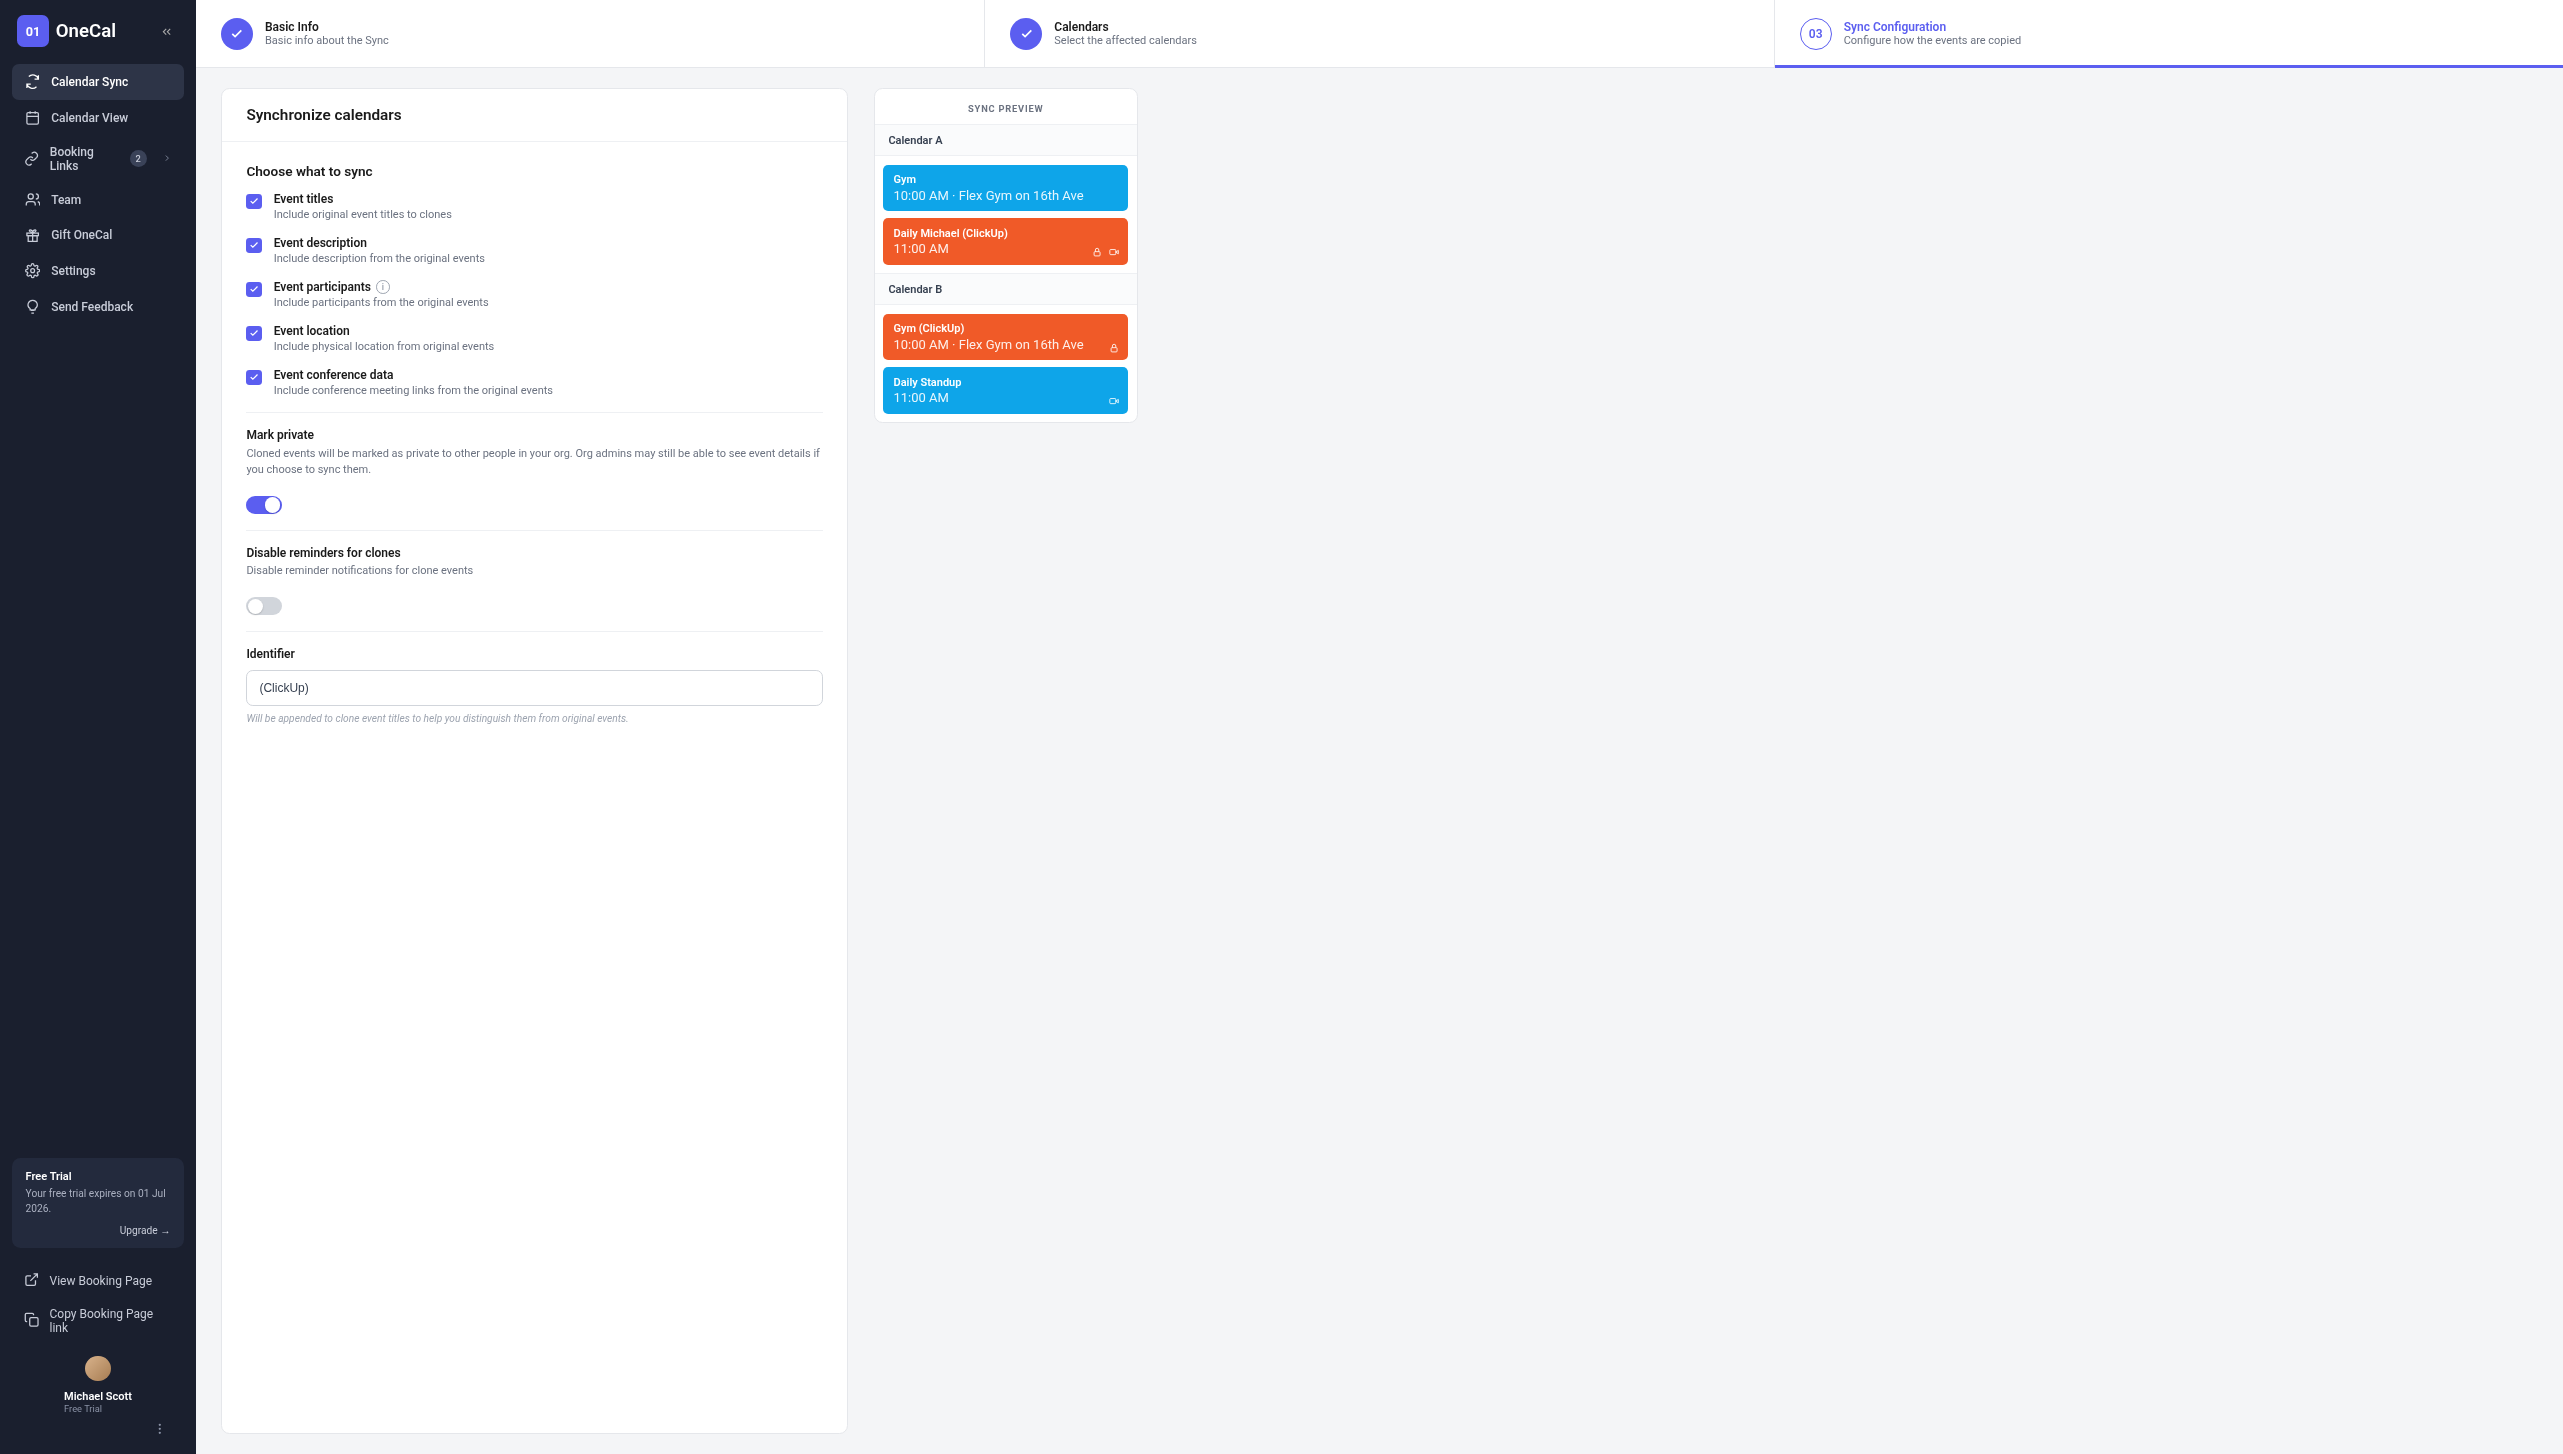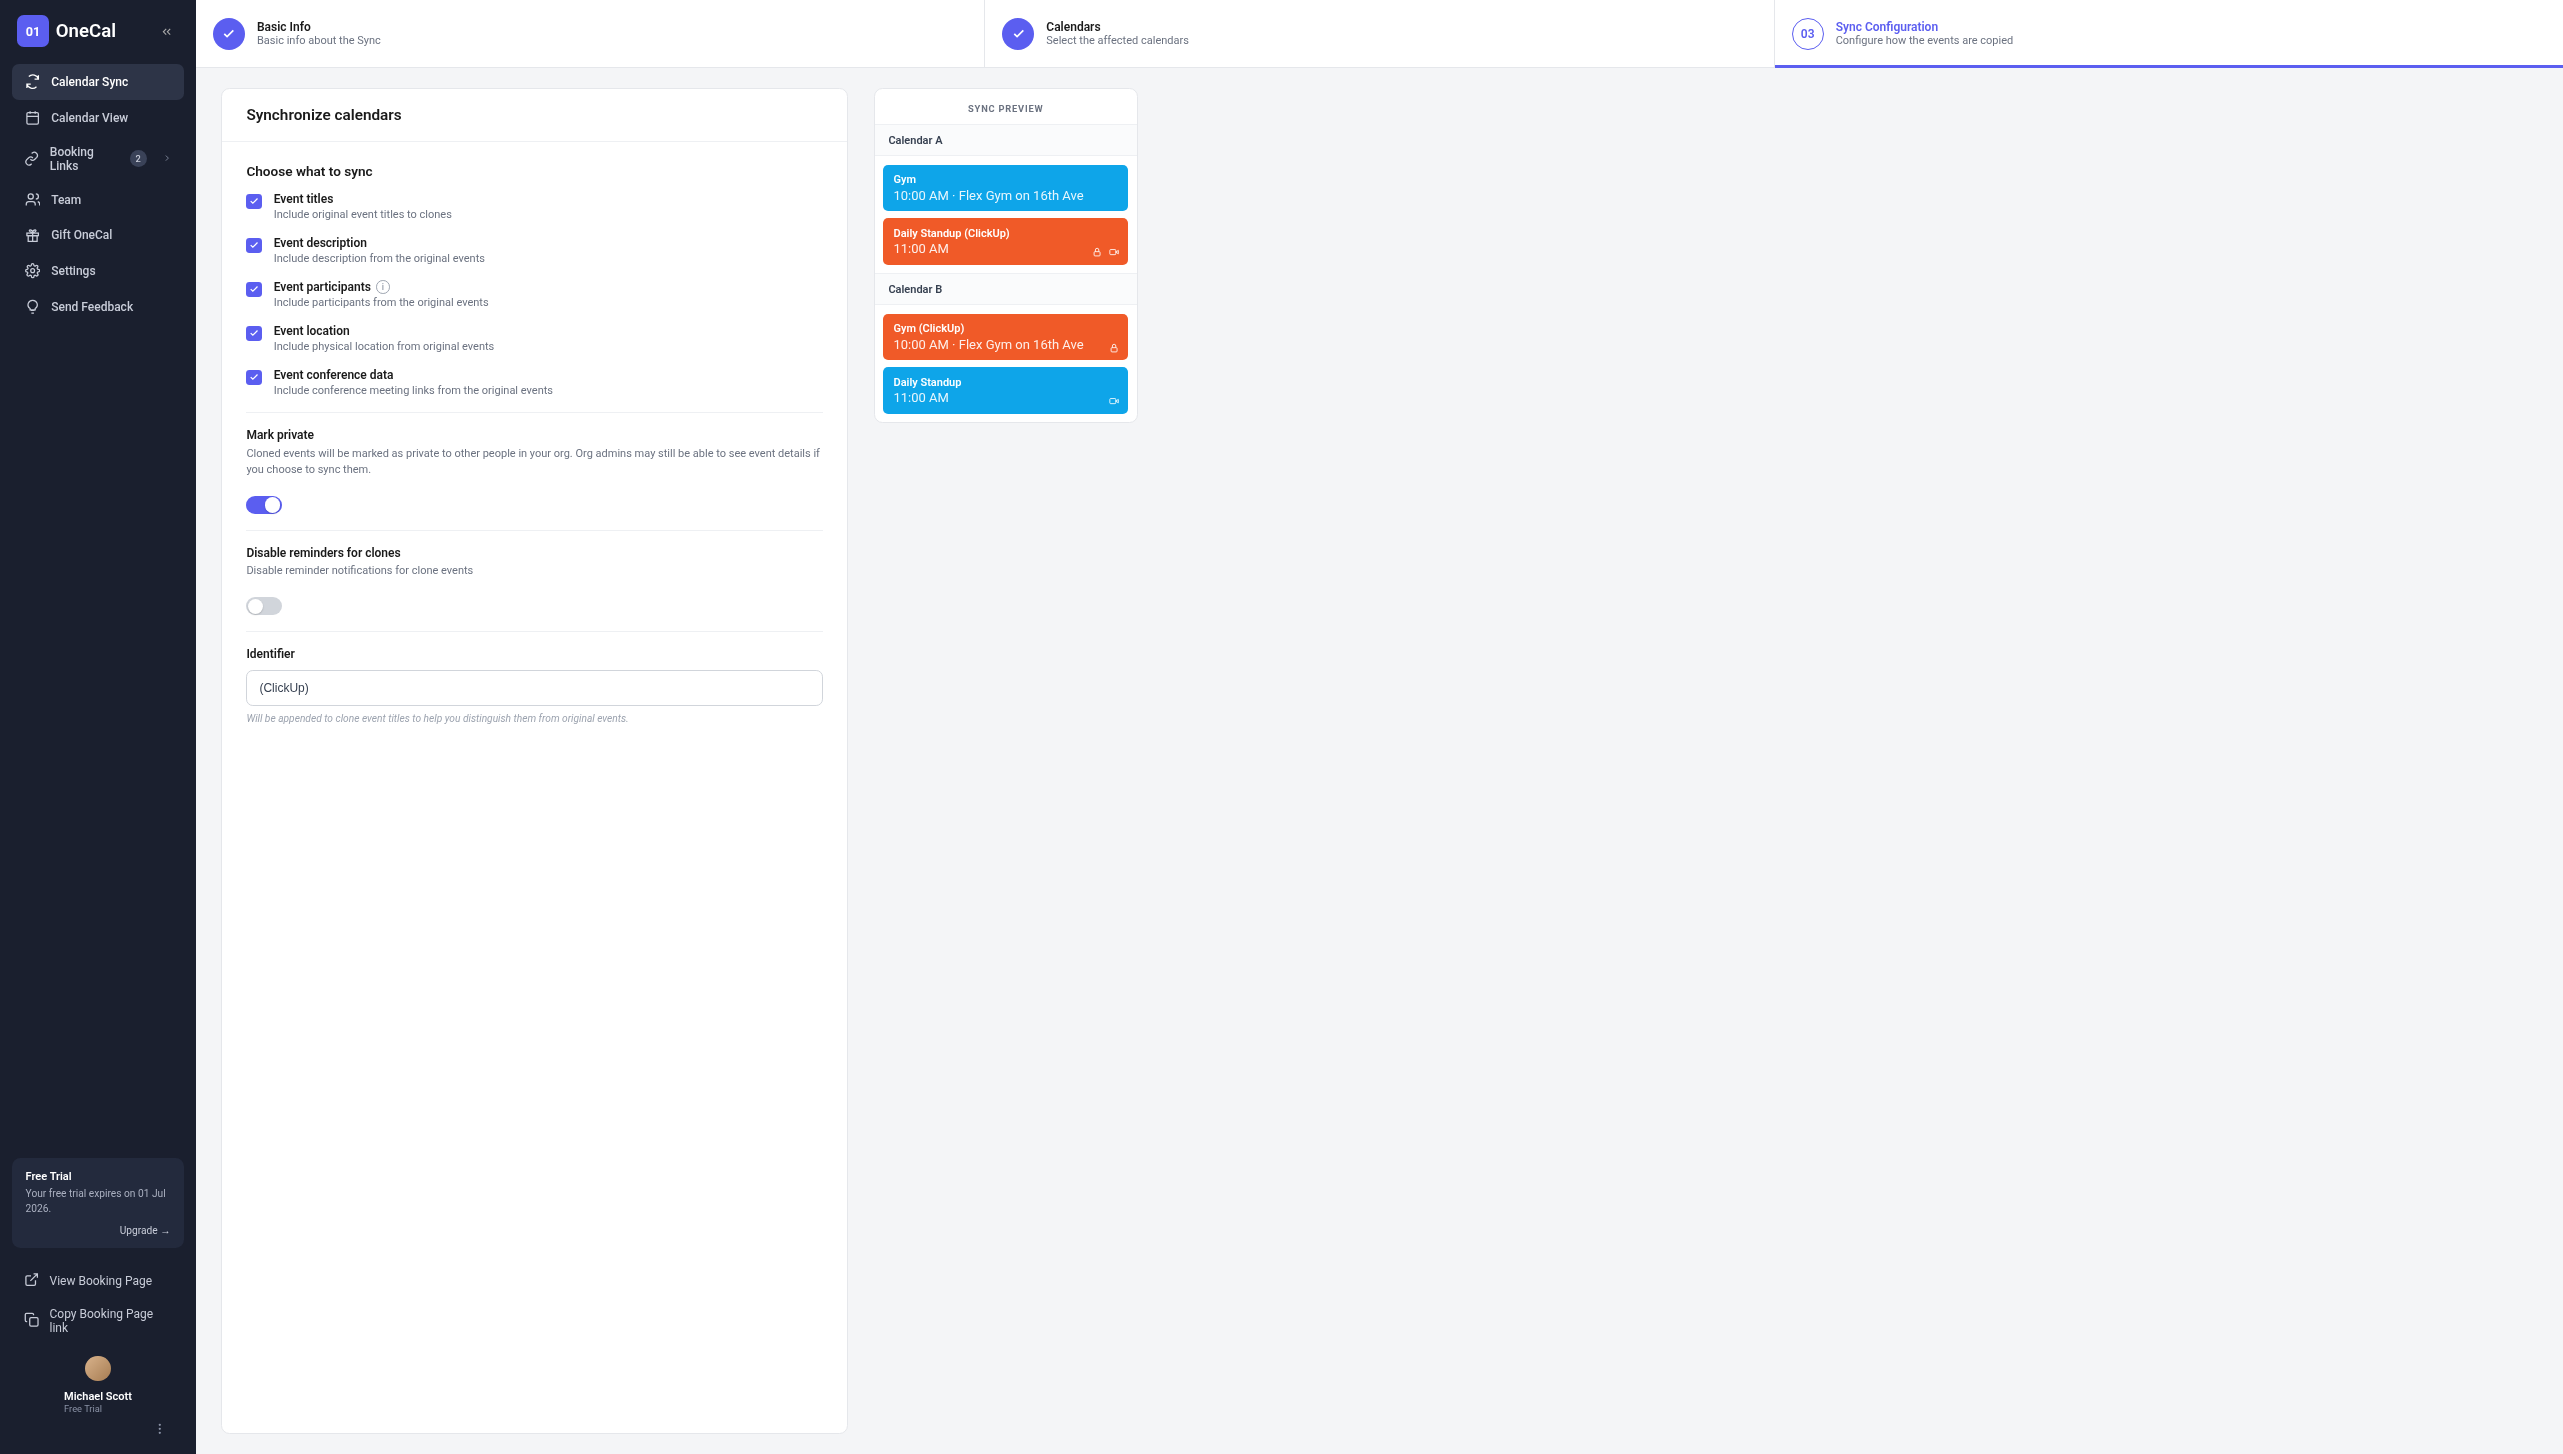--- a/index.html
+++ b/index.html
@@ -24,21 +24,21 @@
 .trial-upgrade { display: block; text-align: right; margin-top: 8.5px; font-size: 10.2px; color: #c8ccd8; cursor: pointer; }
 .link-item { display: flex; align-items: center; gap: 10.2px; padding: 8.5px 12px; font-size: 12px; color: #c8ccd8; cursor: pointer; }
 .user-row { display: flex; align-items: center; gap: 8.5px; padding: 12px 17px 0 17px; flex-direction: column; }
 .avatar { width: 25.4px; height: 25.4px; border-radius: 50%; background: linear-gradient(135deg,#d9b38c,#a67c52); }
 .user-name { font-size: 11px; font-weight: 600; }
 .user-plan { font-size: 9.3px; color: #8a92a6; }
 .user-more { margin-left: auto; color: #8a92a6; cursor: pointer; }
 
 .main { flex: 1; display: flex; flex-direction: column; overflow: hidden; }
 .stepper { display: flex; height: 68px; background: #fff; border-bottom: 0.8px solid #e5e7eb; }
-.step { flex: 1; display: flex; align-items: center; gap: 12px; padding: 0 17px; border-right: 0.8px solid #e5e7eb; position: relative; }
+.step { flex: 1; display: flex; align-items: center; gap: 12px; padding: 0 25px; border-right: 0.8px solid #e5e7eb; position: relative; }
 .step:last-child { border-right: none; }
 .step-ind { width: 32px; height: 32px; border-radius: 50%; display: flex; align-items: center; justify-content: center; font-weight: 600; font-size: 12px; }
 .step.done .step-ind { background: #5b5ef0; color: #fff; }
 .step.current .step-ind { border: 1.7px solid #5b5ef0; color: #5b5ef0; background: #fff; }
 .step-title { font-size: 12px; font-weight: 600; }
 .step-sub { font-size: 11px; color: #6b7280; }
 .step.current .step-title { color: #5b5ef0; }
 .step.current::after { content:''; position:absolute; left:0; right:0; bottom:-0.8px; height:2.5px; background:#5b5ef0; }
 
 .content { flex: 1; padding: 20.3px 25.4px; display: flex; gap: 25.4px; overflow: auto; }
@@ -326,21 +326,21 @@
 
       <aside class="card preview-card">
         <div class="preview-head">SYNC PREVIEW</div>
         <div class="cal-section-h">Calendar A</div>
         <div class="cal-events">
           <div class="event blue">
             <div class="ev-title">Gym</div>
             <div class="ev-sub">10:00 AM · Flex Gym on 16th Ave</div>
           </div>
           <div class="event orange">
-            <div class="ev-title">Daily Standup (ClickUp)</div>
+            <div class="ev-title">Daily Michael (ClickUp)</div>
             <div class="ev-sub">11:00 AM</div>
             <div class="ev-icons">
               <span>
                   <svg width="10.2" height="10.2" viewBox="0 0 24 24" fill="none" stroke="white" stroke-width="2">
                     <rect x="5" y="11" width="14" height="10" rx="2"></rect>
                     <path d="M8 11V7a4 4 0 018 0v4"></path>
                   </svg>
                 </span>
               <span>
                   <svg width="10.2" height="10.2" viewBox="0 0 24 24" fill="none" stroke="white" stroke-width="2">

